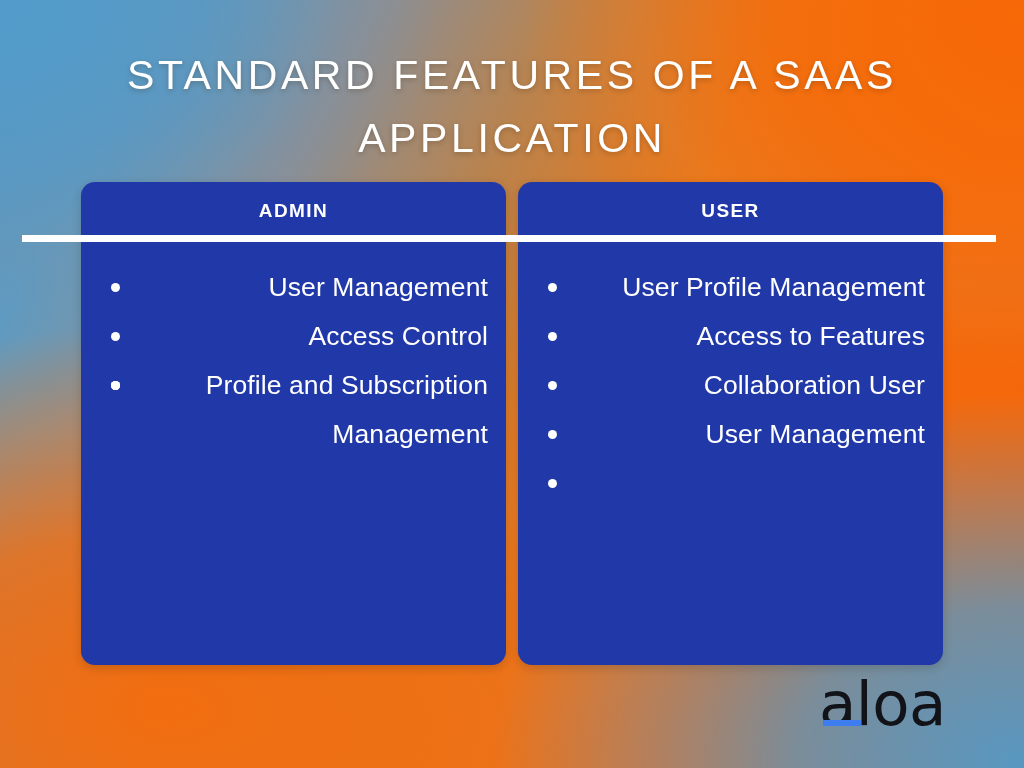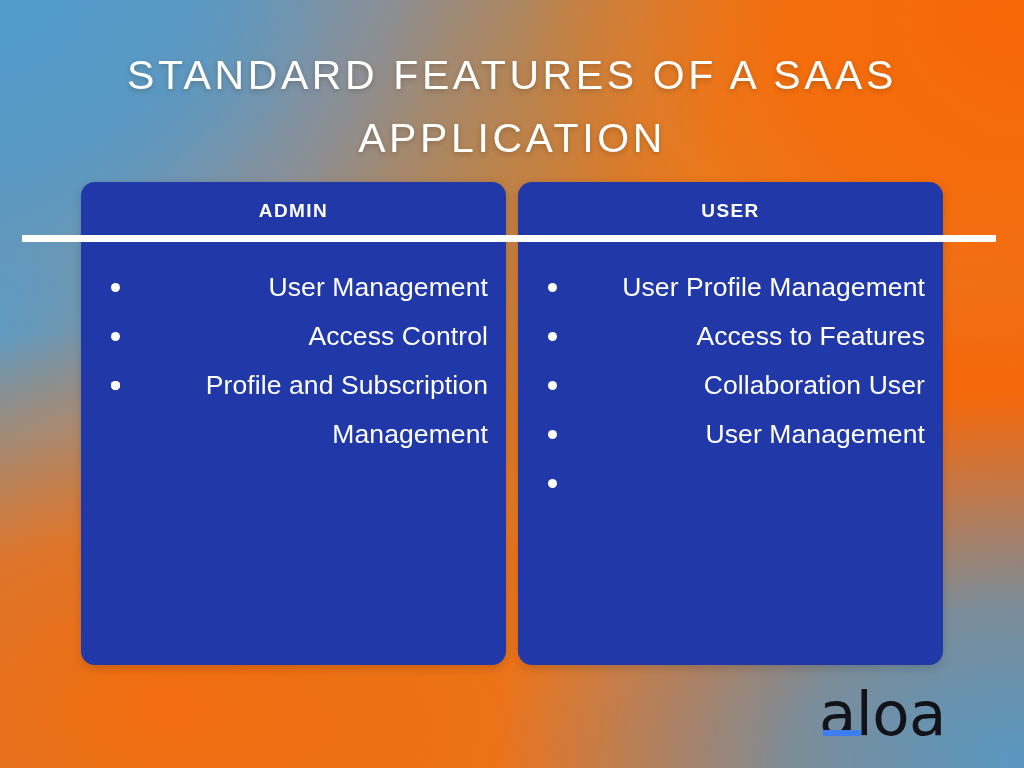--- a/index.html
+++ b/index.html
@@ -139,21 +139,21 @@
     position:absolute;
     left:6px; top:20px;
     width:9px; height:9px;
     border-radius:50%;
     background:#ffffff;
   }
 
   
   .logo {
     position:absolute;
-    right:78px; bottom:22px;
+    right:78px; bottom:32px;
     z-index:6;
     text-align:left;
   }
   .logo-word {
     font-family:"DejaVu Sans", sans-serif;
     font-size:61px;
     font-weight:400;
     letter-spacing:-0.5px;
     color:#111318;
     line-height:64px;

